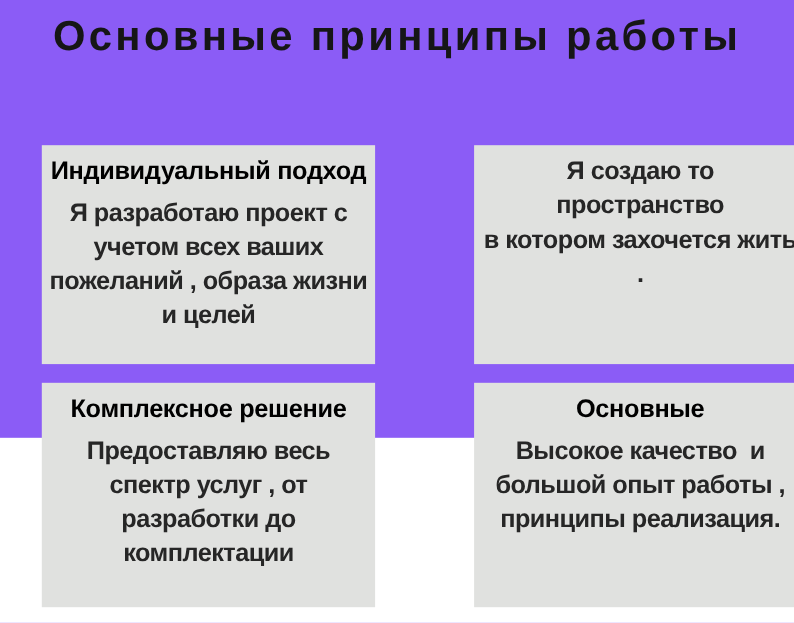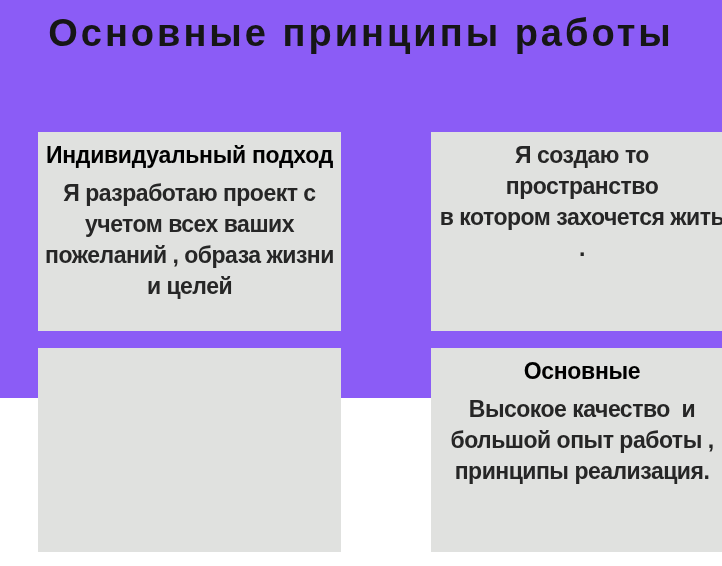--- a/index.html
+++ b/index.html
@@ -86,20 +86,25 @@
 и целей</div>
     </div>
 
     <div class="card">
       <div class="card-body">Я создаю то пространство
 в котором захочется жить
 .</div>
     </div>
 
     <div class="card">
+      <div class="card-heading">Комплексное решение</div>
+      <div class="card-body">Предоставляю весь
+спектр услуг , от
+разработки до
+комплектации</div>
     </div>
 
     <div class="card">
       <div class="card-heading">Основные</div>
       <div class="card-body">Высокое качество  и
 большой опыт работы ,
 принципы реализация.</div>
     </div>
 
   </div>

